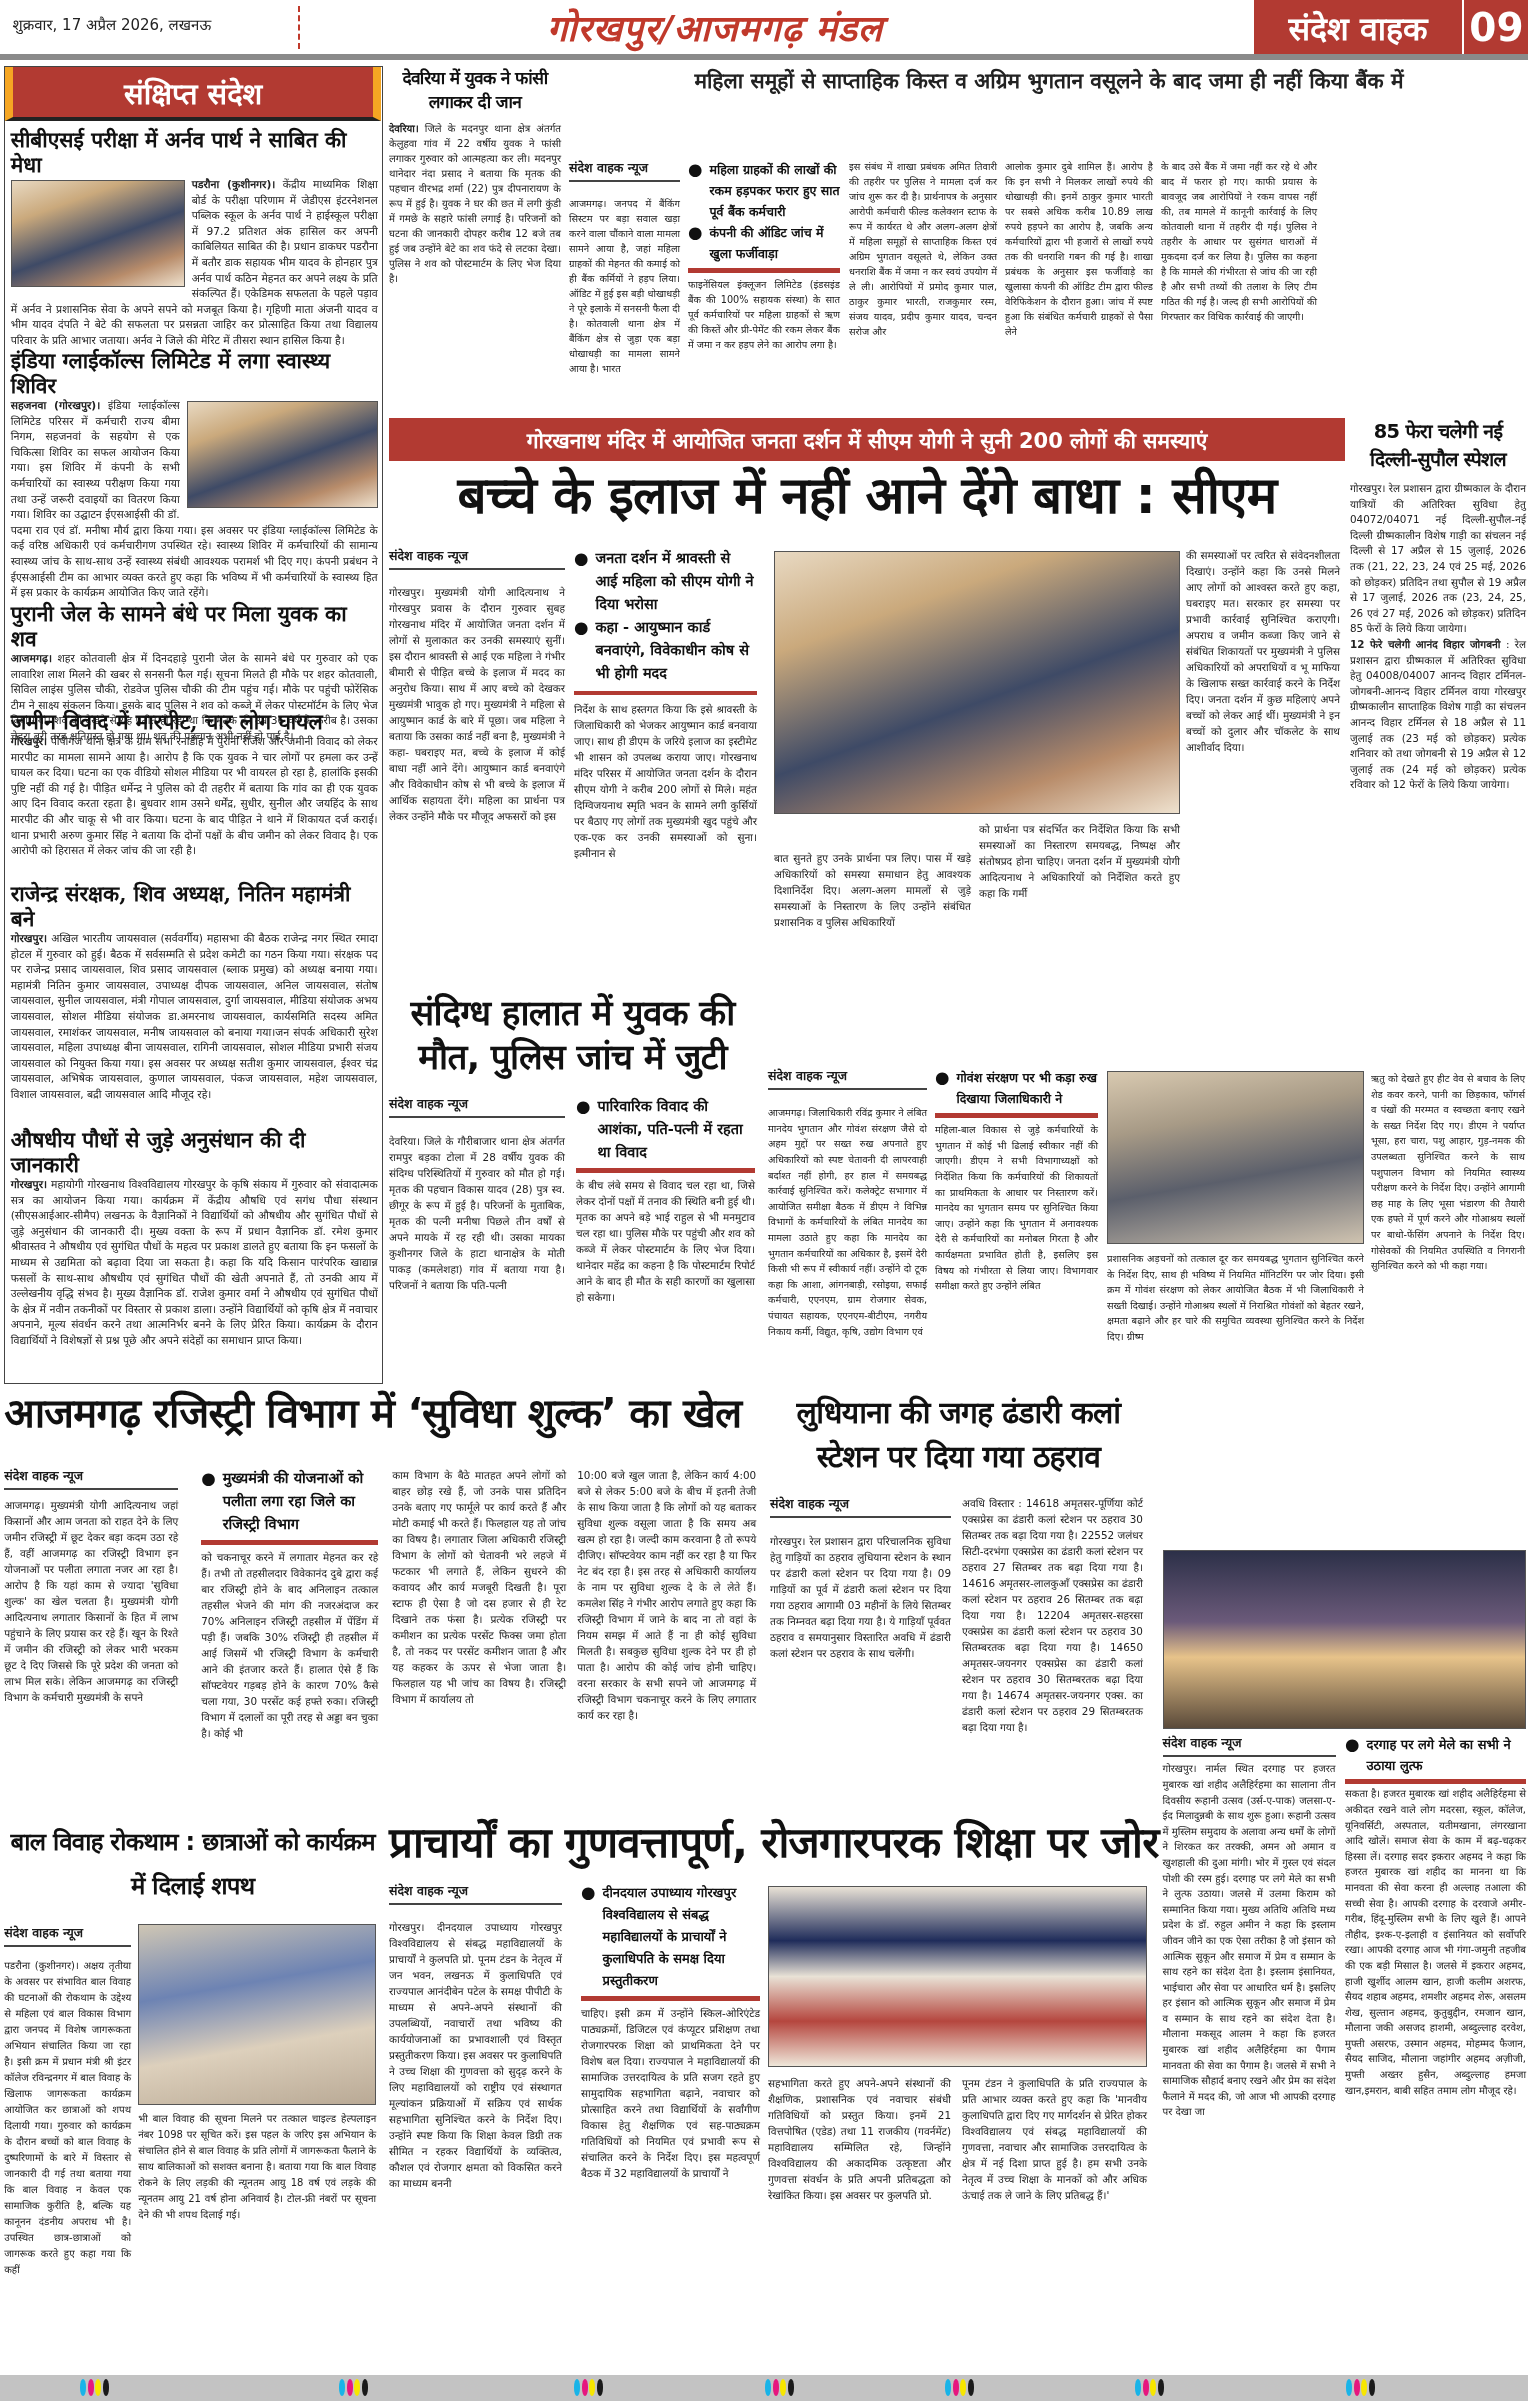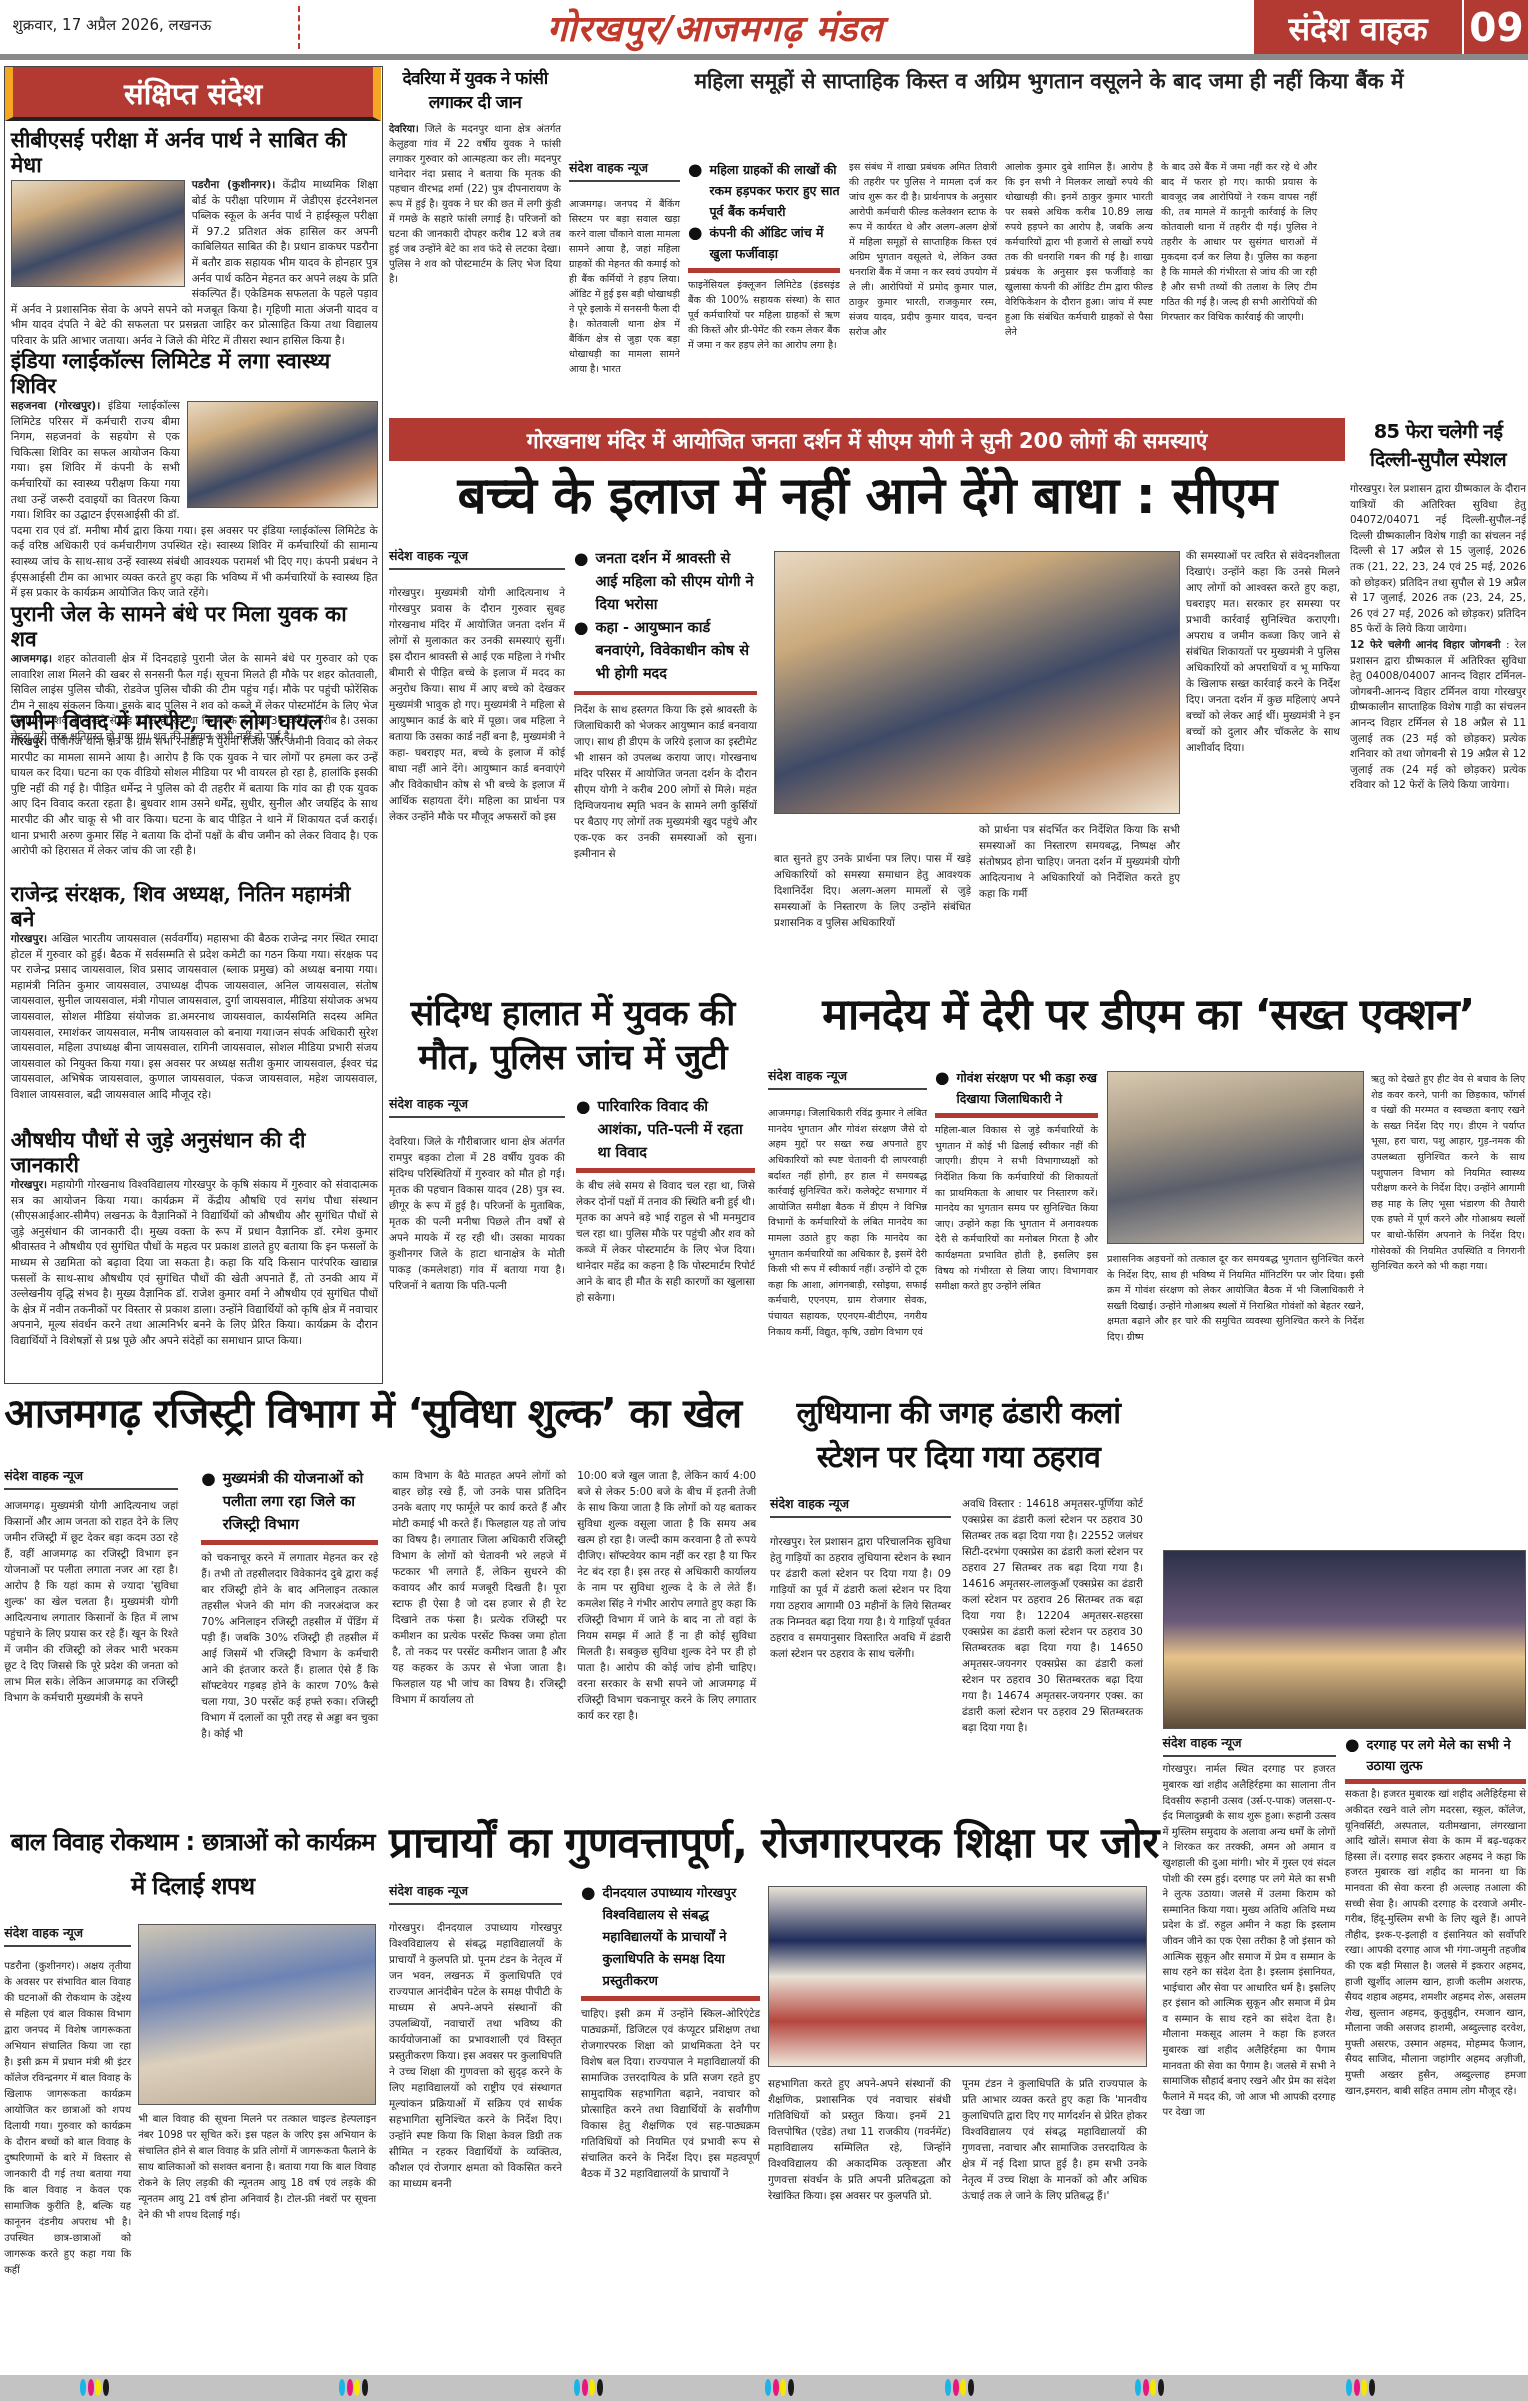--- a/index.html
+++ b/index.html
@@ -162,21 +162,20 @@
           <span class="dot">●</span>
           <span>पारिवारिक विवाद की आशंका, पति-पत्नी में रहता था विवाद</span>
         </div>
     </div>
     <div class="red-rule" style="margin:4.2px 0;"></div>
     <p class="body-text">के बीच लंबे समय से विवाद चल रहा था, जिसे लेकर दोनों पक्षों में तनाव की स्थिति बनी हुई थी। मृतक का अपने बड़े भाई राहुल से भी मनमुटाव चल रहा था। पुलिस मौके पर पहुंची और शव को कब्जे में लेकर पोस्टमार्टम के लिए भेज दिया। थानेदार महेंद्र का कहना है कि पोस्टमार्टम रिपोर्ट आने के बाद ही मौत के सही कारणों का खुलासा हो सकेगा।</p>
   </div>
 </div>
 
 <div class="abs" style="left:768px;top:991px;width:761px;height:394px;">
-  <div class="headline" style="font-size:43px;text-align:center;white-space:nowrap;">मानदेय में देरी पर डीएम का ‘सख्त एक्शन’</div>
   <div style="position:absolute;left:0;top:76px;width:159px;">
     <div class="byline">संदेश वाहक न्यूज</div>
     <p class="body-text" style="margin-top:15px;font-size:9.7px;line-height:15.6px;">आजमगढ़। जिलाधिकारी रविंद्र कुमार ने लंबित मानदेय भुगतान और गोवंश संरक्षण जैसे दो अहम मुद्दों पर सख्त रुख अपनाते हुए अधिकारियों को स्पष्ट चेतावनी दी लापरवाही बर्दाश्त नहीं होगी, हर हाल में समयबद्ध कार्रवाई सुनिश्चित करें। कलेक्ट्रेट सभागार में आयोजित समीक्षा बैठक में डीएम ने विभिन्न विभागों के कर्मचारियों के लंबित मानदेय का मामला उठाते हुए कहा कि मानदेय का भुगतान कर्मचारियों का अधिकार है, इसमें देरी किसी भी रूप में स्वीकार्य नहीं। उन्होंने दो टूक कहा कि आशा, आंगनबाड़ी, रसोइया, सफाई कर्मचारी, एएनएम, ग्राम रोजगार सेवक, पंचायत सहायक, एएनएम-बीटीएम, नगरीय निकाय कर्मी, विद्युत, कृषि, उद्योग विभाग एवं</p>
   </div>
   <div style="position:absolute;left:167px;top:76px;width:163px;">
     <div class="bullet-box" style="font-size:12.5px;line-height:21px;">
       <div class="bl">
           <span class="dot">●</span>
           <span>गोवंश संरक्षण पर भी कड़ा रुख दिखाया जिलाधिकारी ने</span>
         </div>

